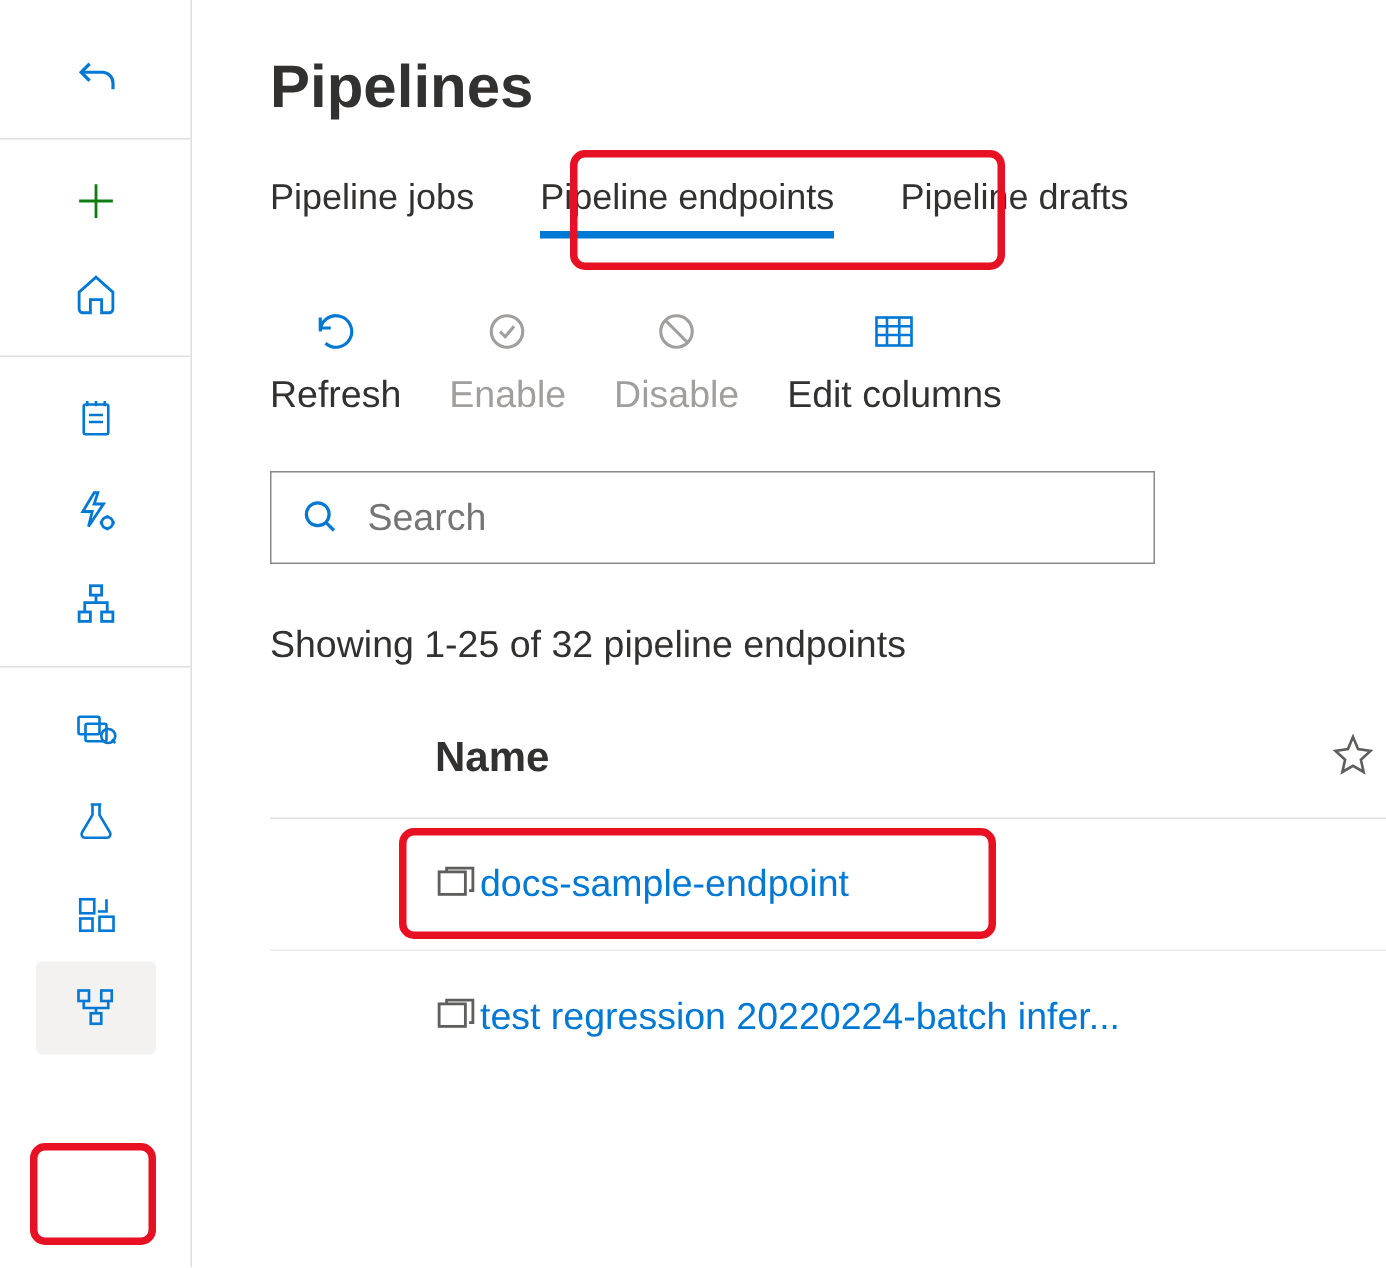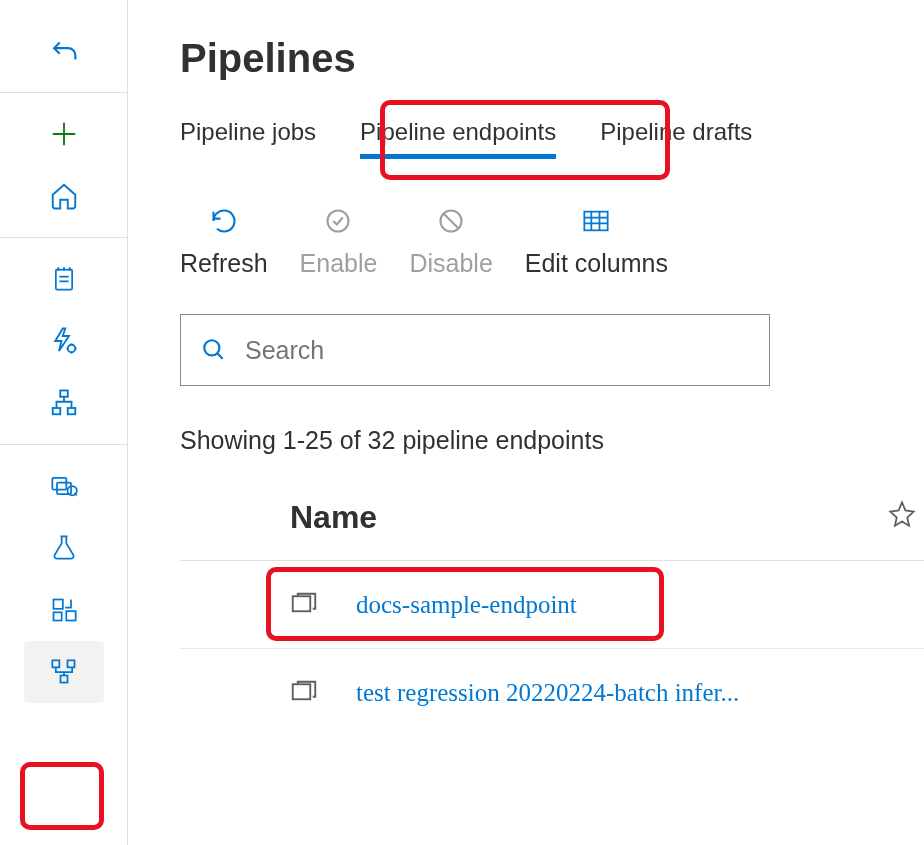--- a/index.html
+++ b/index.html
@@ -83,21 +83,21 @@
   .tb-btn {
     display: flex;
     align-items: center;
     gap: 14px;
     cursor: pointer;
     flex-direction: column;
   }
   .tb-btn.disabled { color: #a19f9d; cursor: default; }
   .search-wrap {
     width: 590px;
-    height: 72px;
+    height: 62px;
     border: 1px solid #8a8886;
     display: flex;
     align-items: center;
     padding: 0 20px;
     gap: 16px;
     margin-bottom: 40px;
   }
   .search-wrap input {
     border: none;
     outline: none;
@@ -106,42 +106,40 @@
     color: #605e5c;
   }
   .status {
     font-size: 25px;
     margin-bottom: 44px;
   }
   .table-header {
     display: flex;
     align-items: flex-end;
     padding: 0 0 24px 110px;
-    font-size: 32px;
+    font-size: 28px;
     font-weight: 600;
     border-bottom: 1px solid #e1dfdd;
     position: relative;
     width: 744px;
   }
   .star-head {
     position: absolute;
     right: 8px;
     top: 0;
   }
   .row {
     display: flex;
     align-items: center;
     height: 88px;
     border-bottom: 1px solid #edebe9;
     font-size: 25px;
     width: 744px;
     padding-left: 108px;
-    gap: 36px;
-    position: relative;
-    font-family: Liberation Serif, serif;
+    position: relative;
   }
   .row a {
     color: #0078d4;
     text-decoration: none;
   }
   svg { flex-shrink: 0; }
 </style>
 </head>
 <body>
 

